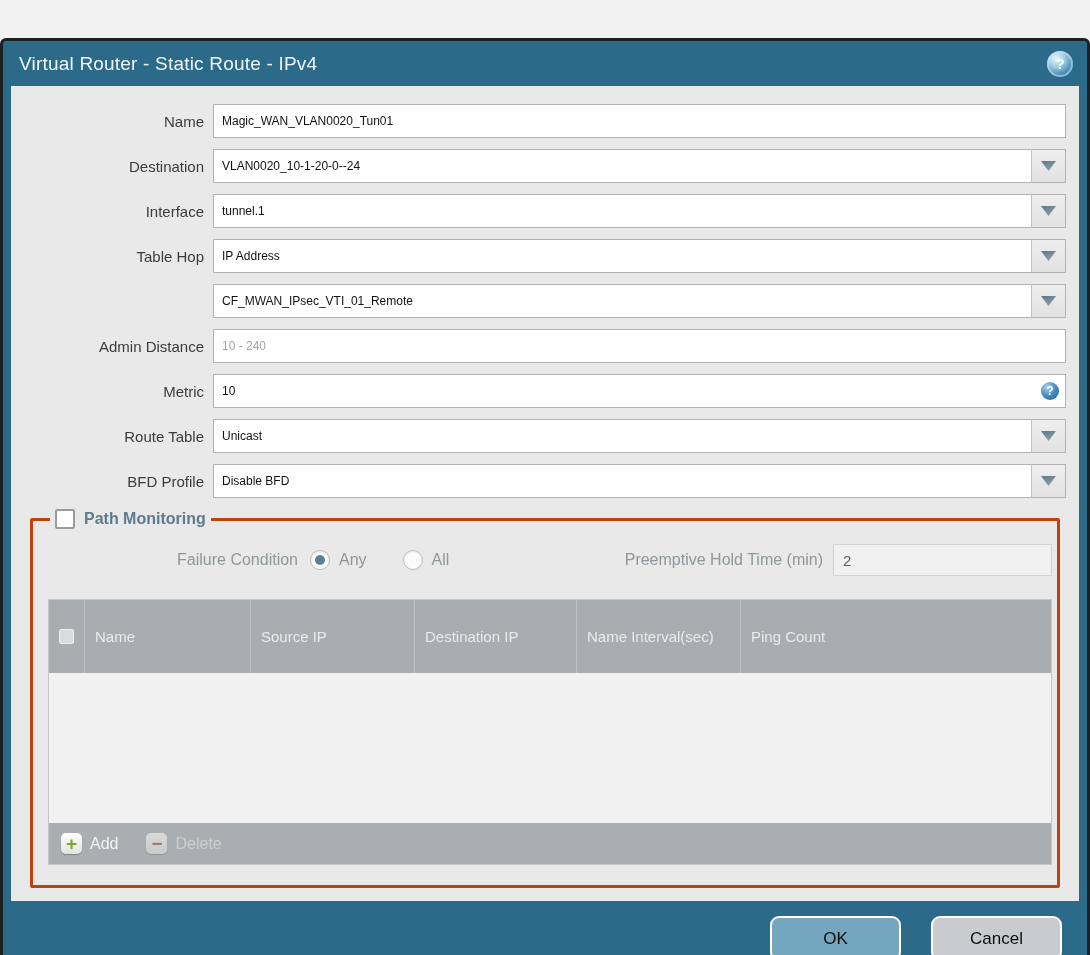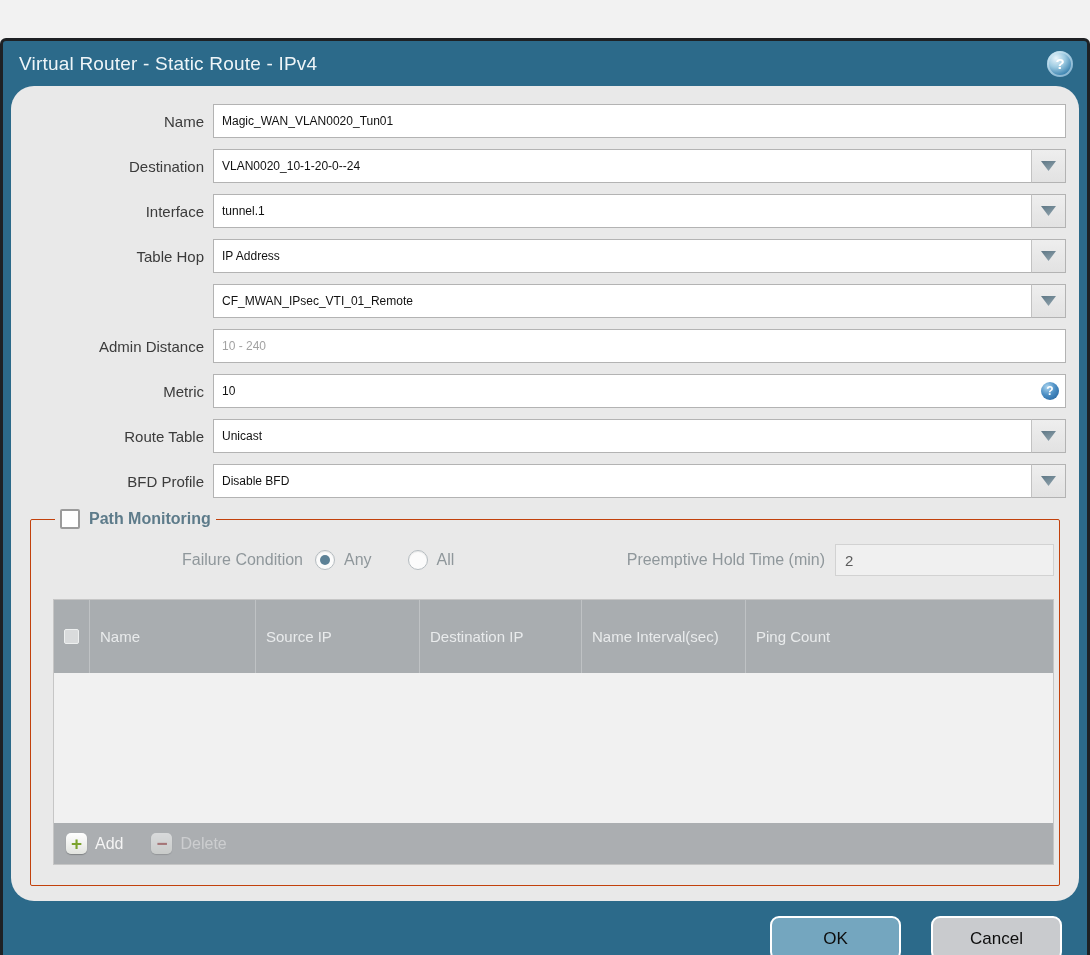--- a/index.html
+++ b/index.html
@@ -27,21 +27,21 @@
     background:radial-gradient(circle at 35% 28%, #e9f5fb 0%, #9ecbe2 35%, #3d84b0 70%, #1d5e8c 100%);
     box-shadow:0 0 0 2px rgba(210,232,242,.55) inset;
     color:#fff; font-size:15px; font-weight:bold;
     display:flex; align-items:center; justify-content:center;
     cursor:pointer;
   }
 
   
   .body{
     flex:1; margin:0 8px; background:#e9e9e9;
-    padding-top:18px; overflow:hidden;border-radius:23px;
+    padding-top:18px; overflow:hidden;
   }
 
   .row{ display:flex; align-items:center; height:34px; margin-bottom:11px; }
   .lbl{
     width:202px; flex:none; text-align:right; padding-right:9px;
     font-size:15px; color:#3b3b3b;
   }
   .ctl{ flex:1; margin-right:13px; height:34px; display:flex; position:relative; }
 
   input.txt{
@@ -69,22 +69,22 @@
     position:absolute; right:7px; top:8px;
     width:18px; height:18px; border-radius:50%;
     background:radial-gradient(circle at 35% 28%, #a9d4ef 0%, #4d8fc4 45%, #1c5b97 100%);
     color:#fff; font-size:12px; font-weight:bold;
     display:flex; align-items:center; justify-content:center;
   }
 
   
   fieldset.pm{
     margin:3px 19px 0 19px;
-    border:1px solid #c2410c; border-radius:2px;
-    padding:0 5px 20px 22px;
+    border:3px solid #c2410c; border-radius:2px;
+    padding:0 5px 20px 15px;
   }
   fieldset.pm legend{
     display:flex; align-items:center; gap:9px;
     padding:0 5px; margin-left:2px;
   }
   .pm-checkbox{
     width:20px; height:20px; background:#fff;
     border:2px solid #9b9b9b; border-radius:2px; cursor:pointer;
   }
   .pm-title{ font-size:16px; font-weight:bold; color:#5d7b8a; }

